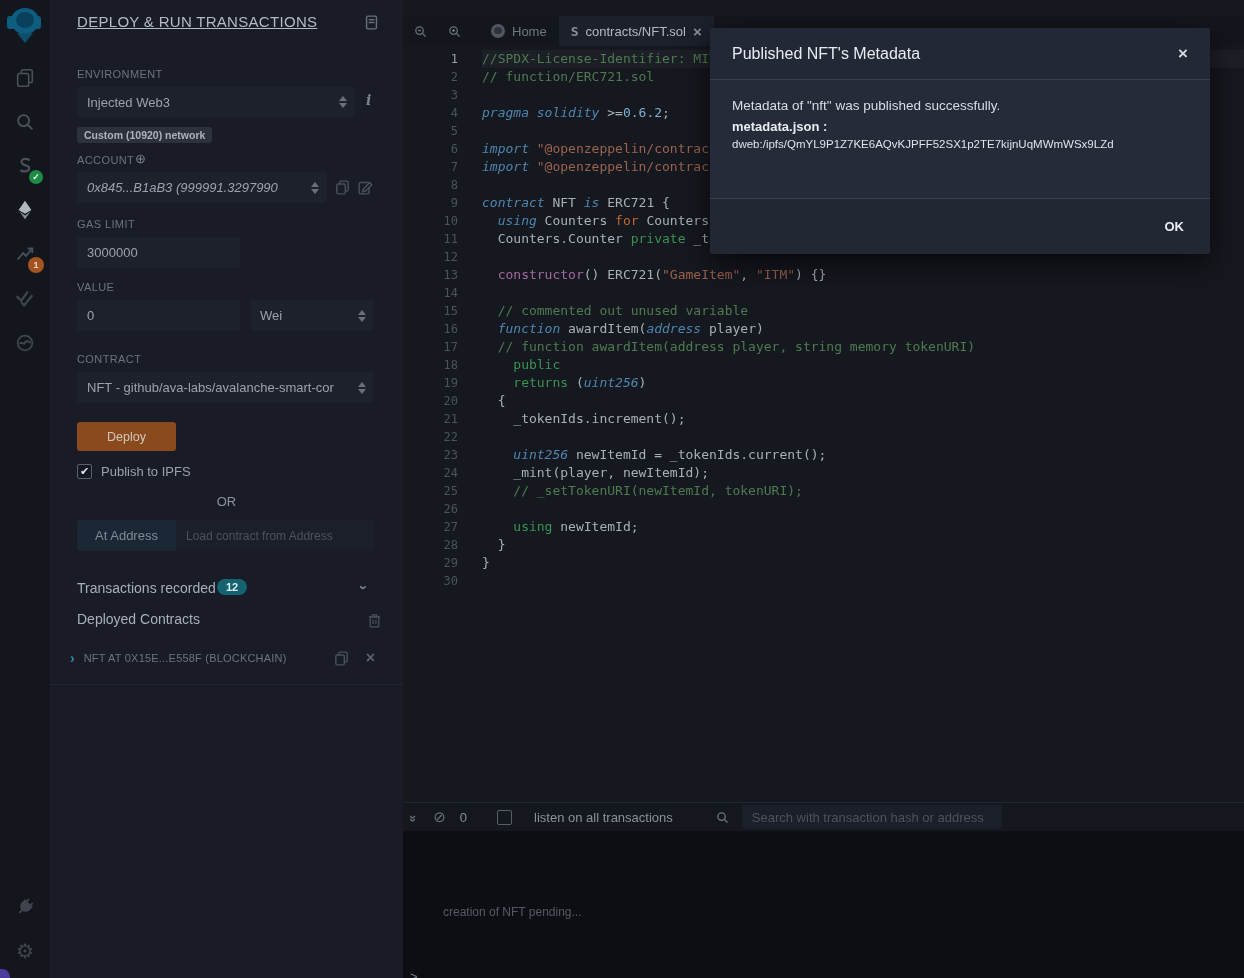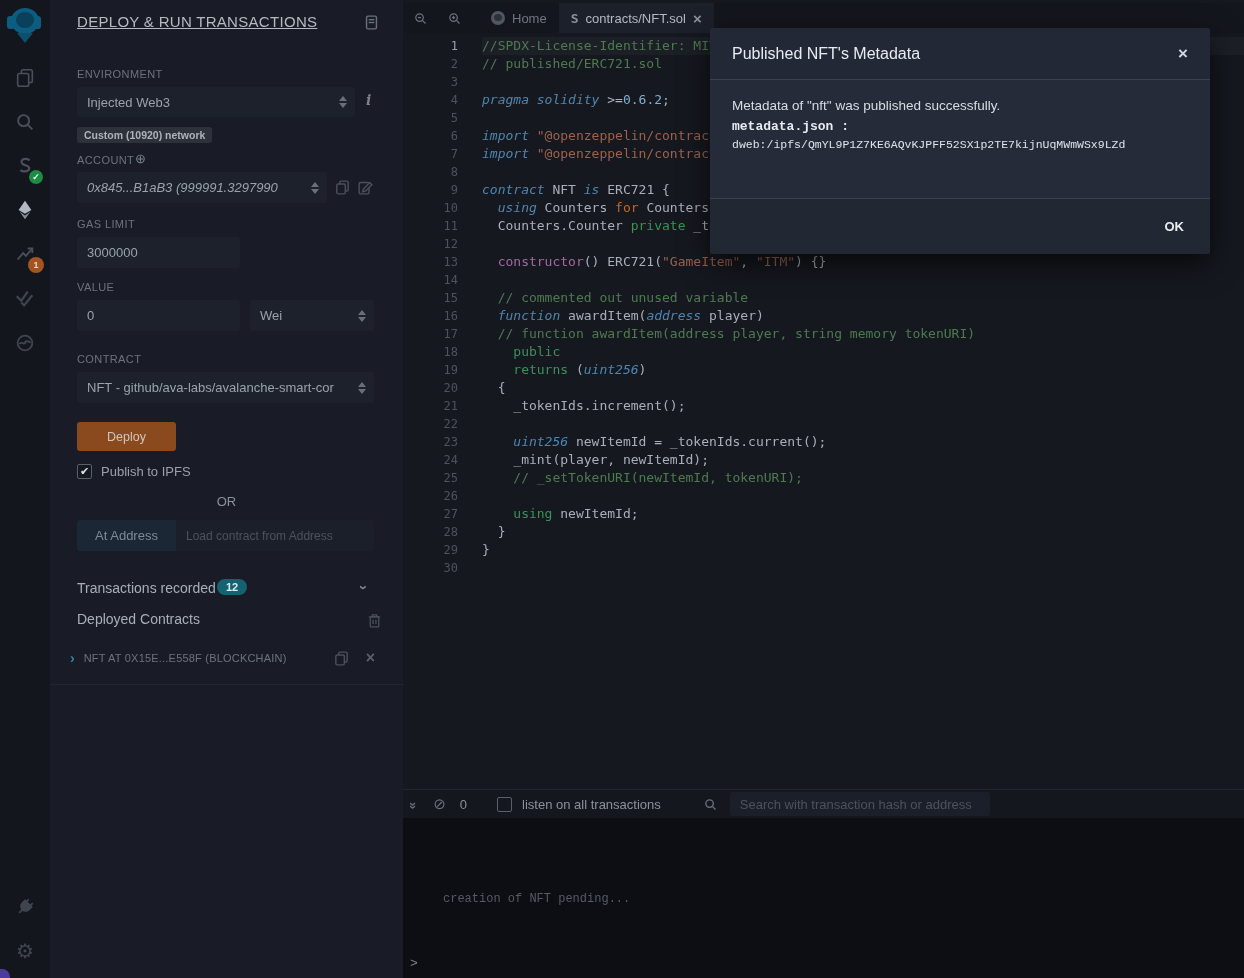--- a/index.html
+++ b/index.html
@@ -1,21 +1,21 @@
 <!DOCTYPE html>
 <html><head>
 <meta charset="utf-8">
 <style>
   * { margin:0; padding:0; box-sizing:border-box; }
   html,body { background:#0b0d12; }
   #app {
     position:relative; width:1244px; height:978px; overflow:hidden;
     font-family:"Liberation Sans", sans-serif; background:#15181f;
   }
-  .mono { font-family:Liberation Mono, monospace; }
+  .mono { font-family:Liberation Sans, sans-serif; }
 
   
   #iconbar { position:absolute; left:0; top:0; width:50px; height:978px; background:#14161d; z-index:3; }
   .ib-icon { position:absolute; left:11px; width:28px; height:28px; display:flex; align-items:center; justify-content:center; color:#4a505a; }
   .ib-icon svg { width:22px; height:22px; }
   .ib-icon.active { color:#b2b8c0; }
   .ib-badge { position:absolute; border-radius:50%; display:flex; align-items:center; justify-content:center; font-size:9px; font-weight:bold; z-index:4; }
   #badge-check { left:29px; top:170px; width:14px; height:14px; background:#1e8b45; color:#eafff0; }
   #badge-one  { left:28px; top:257px; width:16px; height:16px; background:#a35420; color:#e8d8c8; }
   #remix-logo { position:absolute; left:7px; top:6px; width:36px; height:38px; }
@@ -52,21 +52,21 @@
   #tx-chevron { position:absolute; left:312px; top:580px; color:#7b8591; }
   #deployed-label { position:absolute; left:27px; top:611px; font-size:14px; color:#a9afb9; }
   #trash-icon { position:absolute; left:316px; top:612px; }
   #deployed-item { position:absolute; left:20px; top:648px; width:313px; height:20px; display:flex; align-items:center; }
   #item-chevron { color:#2e87a8; font-size:14px; font-weight:bold; margin-right:9px; }
   #deployed-item-label { font-size:11px; color:#6c737d; letter-spacing:.2px; flex:1; }
   #sp-divider { position:absolute; left:0; top:684px; width:100%; border-top:1px solid #22262f; }
   .x-icon { color:#5a6069; font-size:16px; font-weight:bold; line-height:1; }
 
   
-  #mainpanel { position:absolute; left:403px; top:3px; width:841px; height:906px; background:#f97316; }
+  #mainpanel { position:absolute; left:403px; top:16px; width:841px; height:906px; background:#f97316; }
   #tabbar { position:absolute; left:0; top:0; width:100%; height:30px; background:#14161d; display:flex; align-items:stretch; }
   .zoom-btn { width:34px; display:flex; align-items:center; justify-content:center; color:#6a7078; }
   .zoom-btn svg { width:15px; height:15px; }
   .tab { display:flex; align-items:center; gap:7px; padding:0 12px; font-size:13px; color:#70767f; }
   #tab-home { margin-left:8px; }
   #tab-nft { background:#1c202b; color:#b3b9c1; }
   .tab .tab-close { color:#8d939b; font-size:15px; font-weight:bold; }
   .tab-logo { width:14px; height:14px; border-radius:50%; background:#51575f; position:relative; }
   .tab-logo::after { content:""; position:absolute; left:3px; top:3px; width:8px; height:7px; border-radius:50%; background:#2c313a; }
   .s-icon { color:#8a9099; font-family:"DejaVu Sans Mono", monospace; font-weight:bold; font-size:13px; }
@@ -82,21 +82,21 @@
   .tk-ko { color:#bd6a2c; } .tk-kp { color:#a5689f; } .tk-st { color:#9c624e; }
   .tk-nu { color:#7fb0d0; } .tk-pl { color:#a9afb8; }
 
   
   #termbar { position:absolute; left:0; top:786px; width:100%; height:29px; background:#14171e; border-top:1px solid #22262f; display:flex; align-items:center; }
   #termbar .t-ico { color:#6a7078; display:flex; align-items:center; justify-content:center; }
   #term-chevrons { margin-left:8px; font-size:13px; font-weight:bold; transform:rotate(90deg); letter-spacing:-2px; }
   #term-ban { margin-left:17px; font-size:15px; }
   #term-count { margin-left:14px; font-size:13px; color:#8a9098; }
   #term-check { margin-left:30px; }
-  #term-listen { margin-left:10px; font-size:13px; color:#8b919b; }
+  #term-listen { margin-left:22px; font-size:13px; color:#8b919b; }
   #term-search-icon { margin-left:42px; }
   #term-search-icon svg { width:15px; height:15px; }
   #term-search { margin-left:12px; width:260px; height:24px; background:#1b1f29; border:none; border-radius:3px; color:#9ba2ac; font-size:13px; padding:0 10px; font-family:inherit; }
   #term-search::placeholder { color:#4c525c; }
   #terminal { position:absolute; left:0; top:815px; width:100%; height:163px; background:#0c0e13; }
   #term-log { position:absolute; left:40px; top:74px; font-size:12px; color:#555b64; }
   #term-prompt { position:absolute; left:7px; top:138px; font-size:13px; color:#7a828c; }
 
   
   #modal { position:absolute; left:710px; top:28px; width:500px; z-index:10; box-shadow:0 10px 30px rgba(0,0,0,.65); border-radius:2px; overflow:hidden; }
@@ -343,21 +343,21 @@
           <div class="gut-num">24</div>
           <div class="gut-num">25</div>
           <div class="gut-num">26</div>
           <div class="gut-num">27</div>
           <div class="gut-num">28</div>
           <div class="gut-num">29</div>
           <div class="gut-num">30</div>
         </div>
       <div id="code">
           <div class="code-line current"><span class="tk-cm">//SPDX-License-Identifier: MIT</span></div>
-          <div class="code-line"><span class="tk-cm">// published/ERC721.sol</span></div>
+          <div class="code-line"><span class="tk-cm">// function/ERC721.sol</span></div>
           <div class="code-line"></div>
           <div class="code-line"><span class="tk-kw">pragma</span><span class="tk-pl"> </span><span class="tk-kw">solidity</span><span class="tk-pl"> &gt;=</span><span class="tk-nu">0.6.2</span><span class="tk-pl">;</span></div>
           <div class="code-line"></div>
           <div class="code-line"><span class="tk-kw">import</span><span class="tk-pl"> </span><span class="tk-st">"@openzeppelin/contracts/</span></div>
           <div class="code-line"><span class="tk-kw">import</span><span class="tk-pl"> </span><span class="tk-st">"@openzeppelin/contracts/</span></div>
           <div class="code-line"></div>
           <div class="code-line"><span class="tk-kw">contract</span><span class="tk-pl"> NFT </span><span class="tk-kw">is</span><span class="tk-pl"> ERC721 {</span></div>
           <div class="code-line"><span class="tk-pl">  </span><span class="tk-kw">using</span><span class="tk-pl"> Counters </span><span class="tk-ko">for</span><span class="tk-pl"> Counters.Co</span></div>
           <div class="code-line"><span class="tk-pl">  Counters.Counter </span><span class="tk-kg">private</span><span class="tk-pl"> _toke</span></div>
           <div class="code-line"></div>

